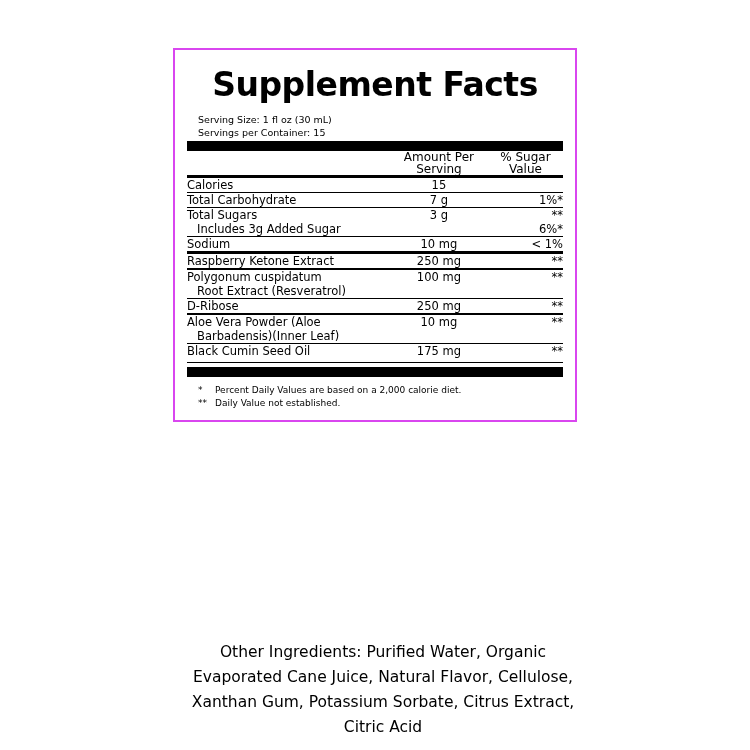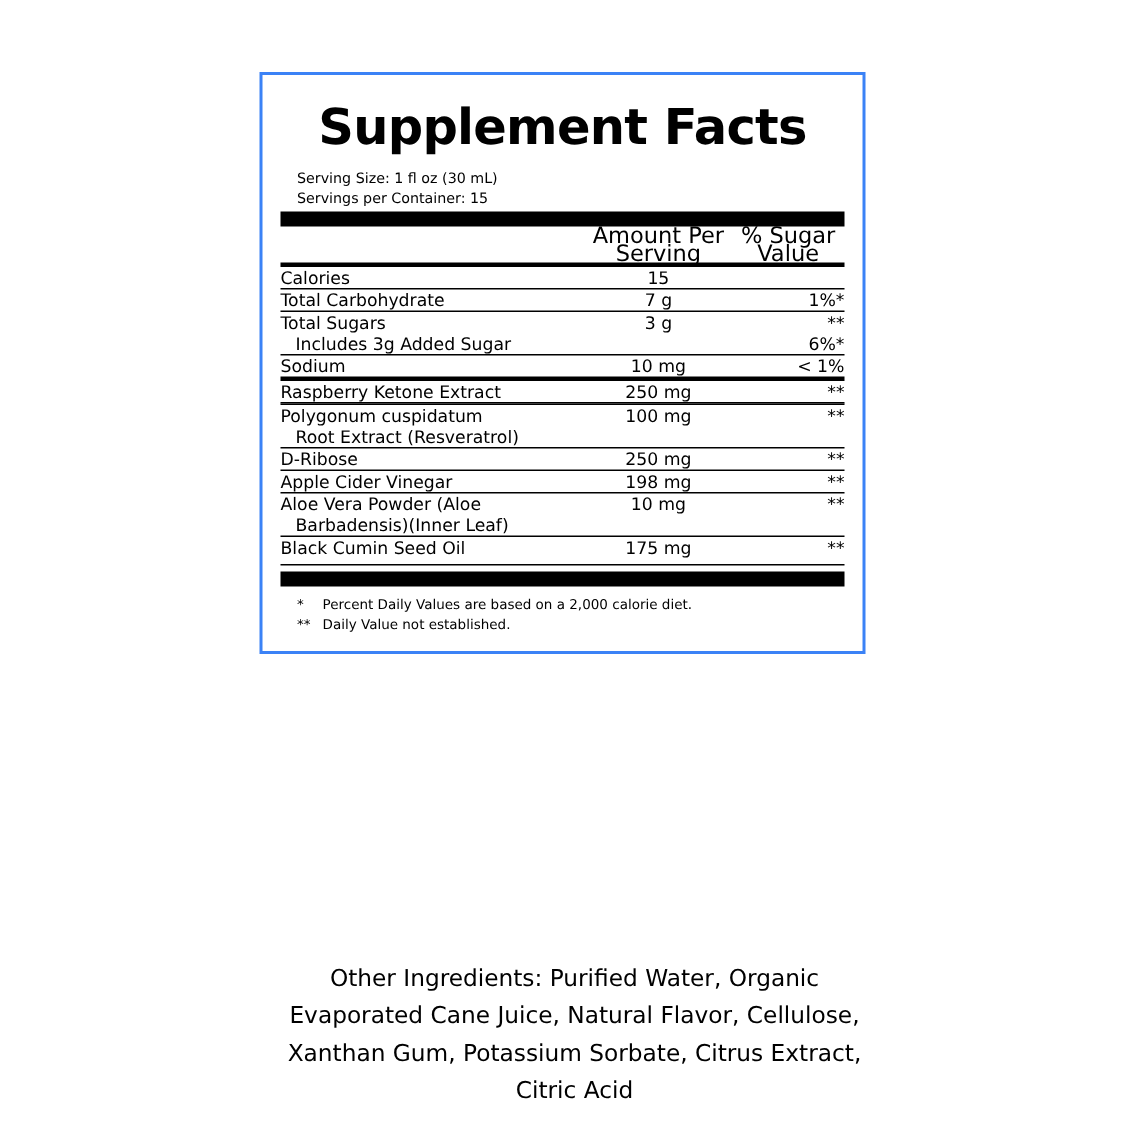--- a/index.html
+++ b/index.html
@@ -21,21 +21,21 @@
     height: 750px;
     box-sizing: border-box;
   }
 
   .panel {
     position: absolute;
     left: 173px;
     top: 48px;
     width: 404px;
     box-sizing: border-box;
-    border: 2px solid #3b82f6;
+    border: 2px solid #d946ef;
     background: #fff;
     padding: 14px 12px 10px 12px;
   }
 
   .title {
     font-family: "DejaVu Sans", sans-serif;
     font-weight: bold;
     font-size: 33px;
     line-height: 38px;
     letter-spacing: -0.5px;
@@ -70,21 +70,21 @@
     vertical-align: top;
     padding: 0;
   }
 
   .col-name { width: 54%; }
   .col-amt  { width: 26%; }
   .col-dv   { width: 20%; }
 
   .hdr-cell {
     text-align: center;
-    font-size: 15px;
+    font-size: 12px;
     line-height: 12px;
     padding: 4px 0 5px 0;
   }
   .hdr-amt { padding-right: 6px; }
   .hdr-dv  { padding-right: 4px; }
 
   .row-name {
     padding: 4px 0 4px 11px;
     line-height: 14px;
   }
@@ -263,25 +263,20 @@
           <td class="row-name">D-Ribose</td>
           <td class="row-amt">250 mg</td>
           <td class="row-dv">**</td>
         </tr>
         <tr class="sep">
             <td colspan="3">
               <div class="line"></div>
             </td>
           </tr>
 
-        <tr>
-          <td class="row-name">Apple Cider Vinegar</td>
-          <td class="row-amt">198 mg</td>
-          <td class="row-dv">**</td>
-        </tr>
         <tr class="sep">
             <td colspan="3">
               <div class="line"></div>
             </td>
           </tr>
 
         <tr>
           <td class="row-name">
             <span>Aloe Vera Powder (Aloe</span>
             <span class="indent">Barbadensis)(Inner Leaf)</span>

